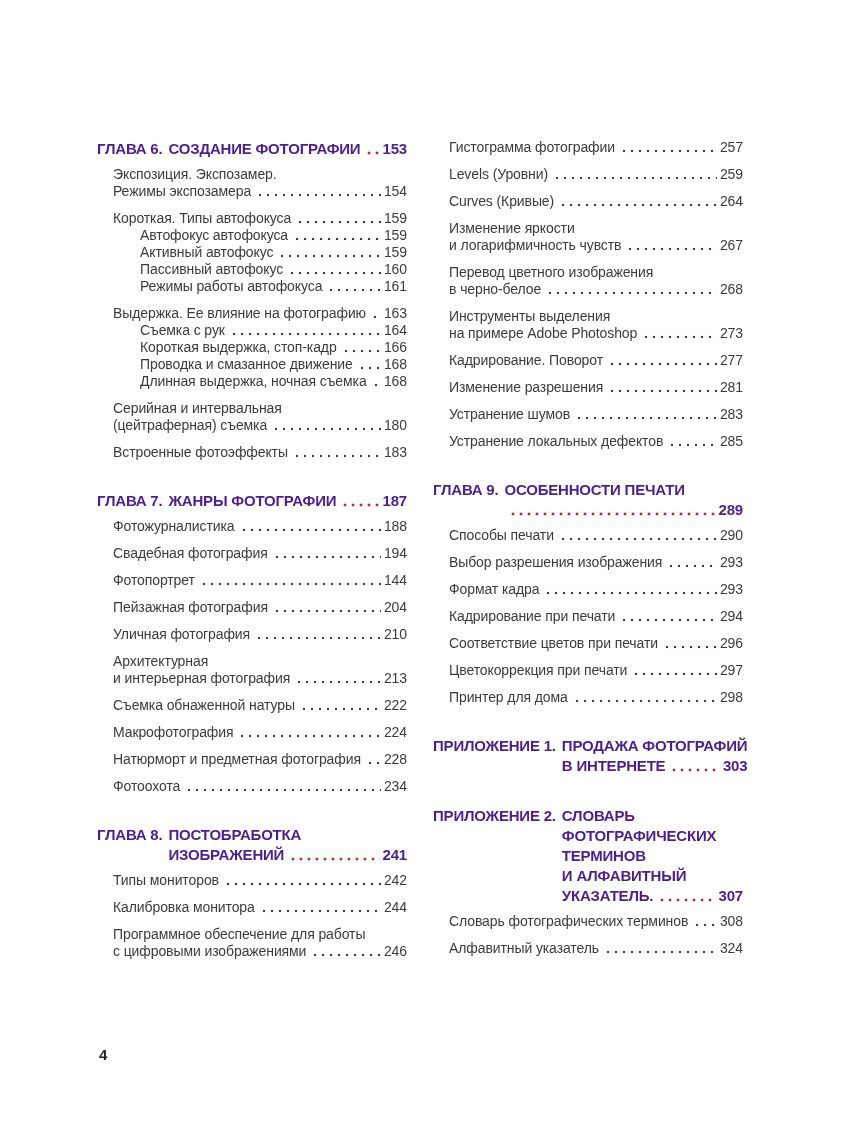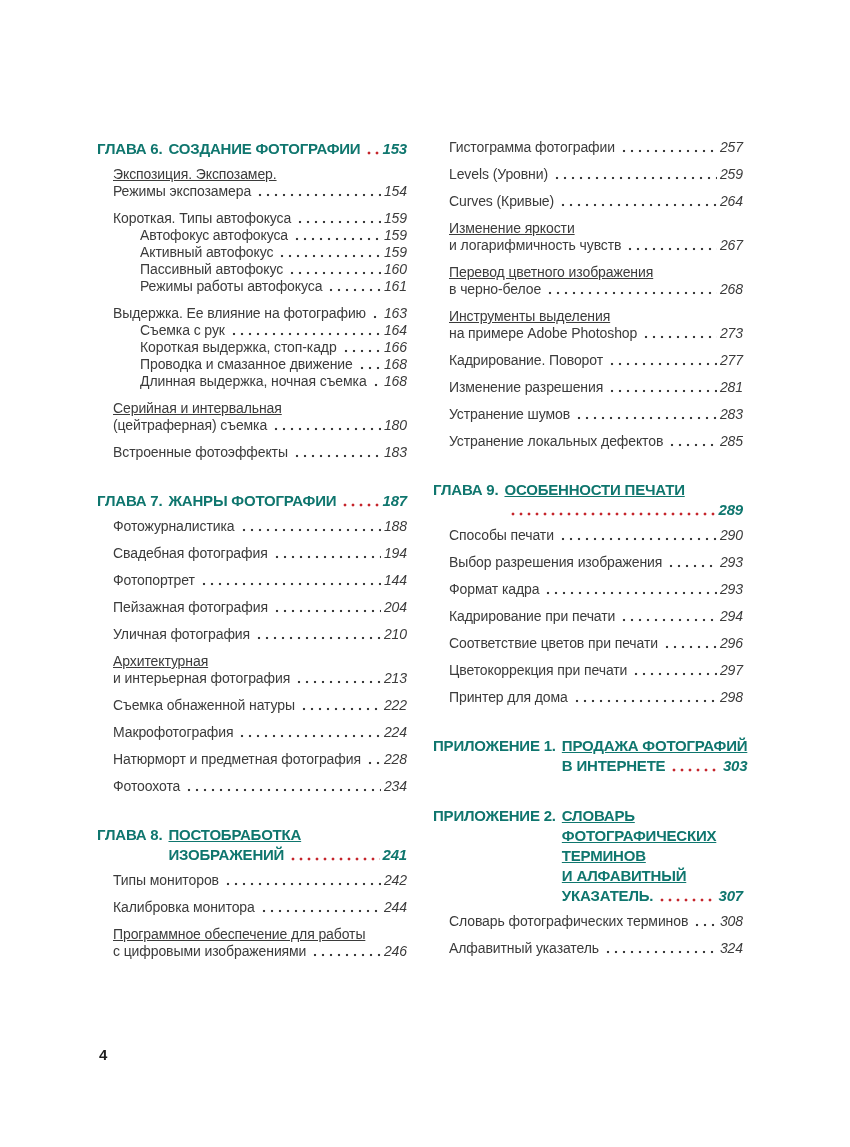--- a/index.html
+++ b/index.html
@@ -19,38 +19,38 @@
     top: 139px;
     display: flex;
     gap: 26px;
   }
   .col { width: 310px; }
   .section { margin-top: 30px; }
   .col .section:first-child { margin-top: 0; }
 
   .heading {
     display: flex;
-    color: #0f766e;
+    color: #4c1d95;
     font-weight: bold;
     font-size: 15px;
     line-height: 20px;
     letter-spacing: -0.2px;
     margin-bottom: 7px;
   }
   .h-prefix { white-space: nowrap; padding-right: 6px; }
   .h-body { flex: 1; display: flex; flex-direction: column; }
 
   .entry-group { margin-bottom: 10px; margin-left: 16px; }
   .entry { font-size: 14px; line-height: 17px; letter-spacing: -0.1px; }
   .entry.sub { margin-left: 27px; }
 
-  .line { white-space: nowrap; text-decoration: underline; }
+  .line { white-space: nowrap; }
   .row { display: flex; align-items: flex-end; }
   .row .txt { white-space: nowrap; }
-  .pg { white-space: nowrap; font-style: italic; }
+  .pg { white-space: nowrap; }
 
   .dots {
     flex: 1;
     height: 4px;
     margin: 0 3px 3px 5px;
     background-image: radial-gradient(circle, #3b3b3b 1.15px, rgba(0,0,0,0) 1.6px);
     background-size: 8px 4px;
     background-repeat: repeat-x;
     background-position: 0 50%;
   }

